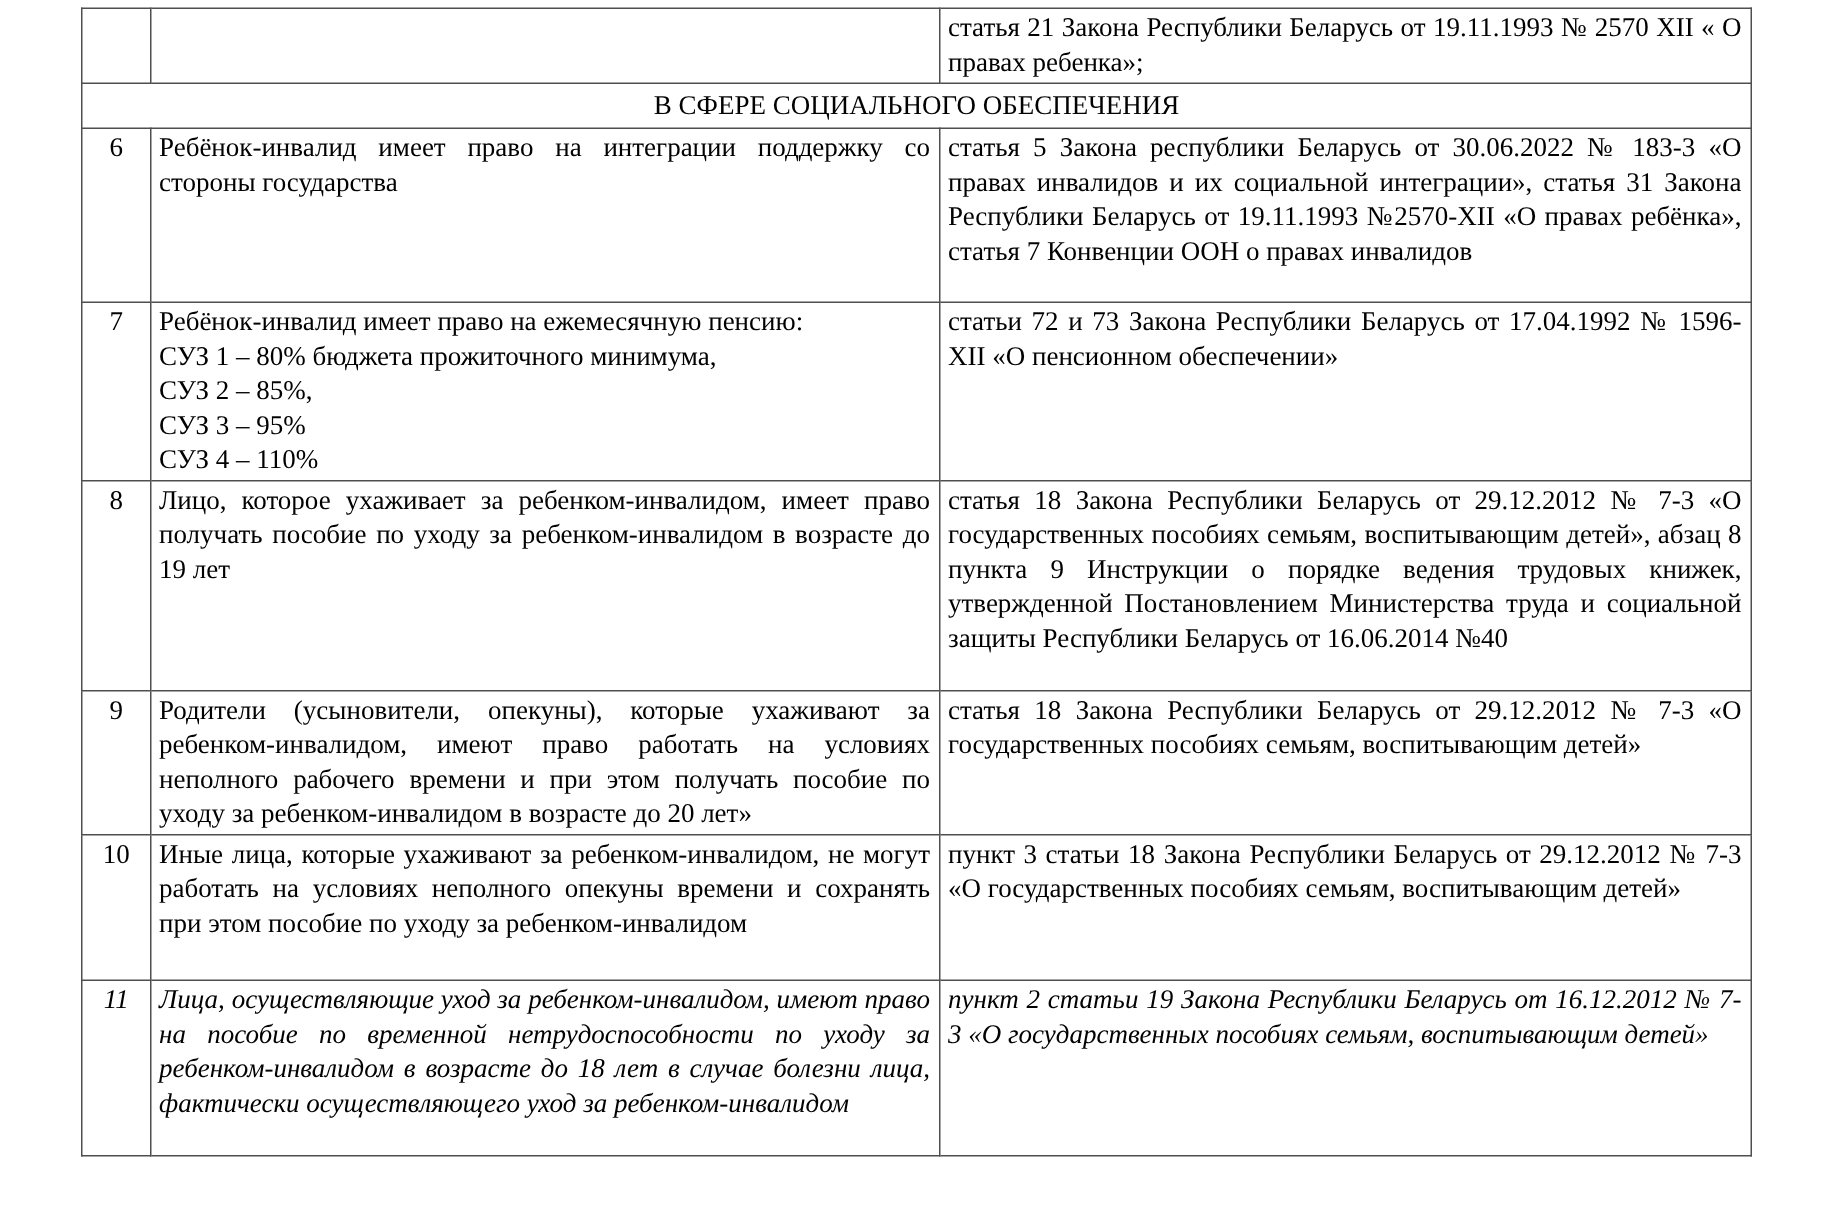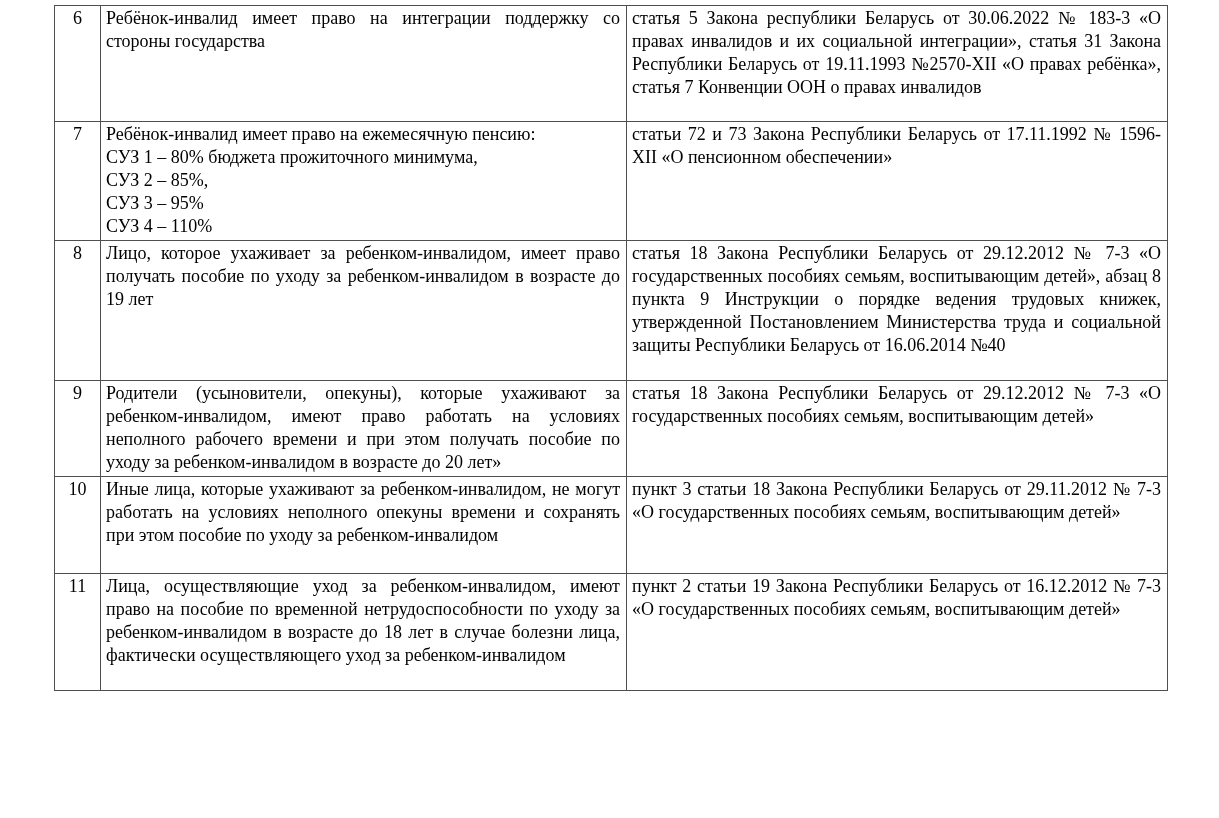--- a/index.html
+++ b/index.html
@@ -46,61 +46,69 @@
     vertical-align: middle;
     padding: 1px 6px;
   }
   tr.r-carry  { height: 47px; }
   tr.r-header { height: 30px; }
   tr.r6  { height: 116px; }
   tr.r7  { height: 119px; }
   tr.r8  { height: 140px; }
   tr.r9  { height: 91px; }
   tr.r10 { height: 97px; }
-  tr.r11 { height: 117px; }
+  tr.r11 { height: 117px; font-style: italic; }
 </style>
 </head>
 <body>
 
 <div class="page">
   <table class="doc-table">
     <colgroup>
       <col class="c1">
       <col class="c2">
       <col class="c3">
     </colgroup>
     <tbody>
+      <tr class="r-carry">
+        <td class="num"></td>
+        <td class="desc"></td>
+        <td class="law">статья 21 Закона Республики Беларусь от 19.11.1993 № 2570 XII « О правах ребенка»;</td>
+      </tr>
+      <tr class="r-header">
+        <td class="section" colspan="3">В СФЕРЕ СОЦИАЛЬНОГО ОБЕСПЕЧЕНИЯ</td>
+      </tr>
       <tr class="r6">
         <td class="num">6</td>
         <td class="desc">Ребёнок-инвалид имеет право на интеграции поддержку со стороны государства</td>
         <td class="law">статья 5 Закона республики Беларусь от 30.06.2022 № 183-3 «О правах инвалидов и их социальной интеграции», статья 31 Закона Республики Беларусь от 19.11.1993 №2570-XII «О правах ребёнка», статья 7 Конвенции ООН о правах инвалидов</td>
       </tr>
       <tr class="r7">
         <td class="num">7</td>
         <td class="desc">Ребёнок-инвалид имеет право на ежемесячную пенсию:
 СУЗ 1 – 80% бюджета прожиточного минимума,
 СУЗ 2 – 85%,
 СУЗ 3 – 95%
 СУЗ 4 – 110%</td>
-        <td class="law">статьи 72 и 73 Закона Республики Беларусь от 17.11.1992 № 1596-XII «О пенсионном обеспечении»</td>
+        <td class="law">статьи 72 и 73 Закона Республики Беларусь от 17.04.1992 № 1596-XII «О пенсионном обеспечении»</td>
       </tr>
       <tr class="r8">
         <td class="num">8</td>
         <td class="desc">Лицо, которое ухаживает за ребенком-инвалидом, имеет право получать пособие по уходу за ребенком-инвалидом в возрасте до 19 лет</td>
         <td class="law">статья 18 Закона Республики Беларусь от 29.12.2012 № 7-3 «О государственных пособиях семьям, воспитывающим детей», абзац 8 пункта 9 Инструкции о порядке ведения трудовых книжек, утвержденной Постановлением Министерства труда и социальной защиты Республики Беларусь от 16.06.2014 №40</td>
       </tr>
       <tr class="r9">
         <td class="num">9</td>
         <td class="desc">Родители (усыновители, опекуны), которые ухаживают за ребенком-инвалидом, имеют право работать на условиях неполного рабочего времени и при этом получать пособие по уходу за ребенком-инвалидом в возрасте до 20 лет»</td>
         <td class="law">статья 18 Закона Республики Беларусь от 29.12.2012 № 7-3 «О государственных пособиях семьям, воспитывающим детей»</td>
       </tr>
       <tr class="r10">
         <td class="num">10</td>
         <td class="desc">Иные лица, которые ухаживают за ребенком-инвалидом, не могут работать на условиях неполного опекуны времени и сохранять при этом пособие по уходу за ребенком-инвалидом</td>
-        <td class="law">пункт 3 статьи 18 Закона Республики Беларусь от 29.11.2012 № 7-3 «О государственных пособиях семьям, воспитывающим детей»</td>
+        <td class="law">пункт 3 статьи 18 Закона Республики Беларусь от 29.12.2012 № 7-3 «О государственных пособиях семьям, воспитывающим детей»</td>
       </tr>
       <tr class="r11">
         <td class="num">11</td>
         <td class="desc">Лица, осуществляющие уход за ребенком-инвалидом, имеют право на пособие по временной нетрудоспособности по уходу за ребенком-инвалидом в возрасте до 18 лет в случае болезни лица, фактически осуществляющего уход за ребенком-инвалидом</td>
         <td class="law">пункт 2 статьи 19 Закона Республики Беларусь от 16.12.2012 № 7-3 «О государственных пособиях семьям, воспитывающим детей»</td>
       </tr>
     </tbody>
   </table>
 </div>
 

